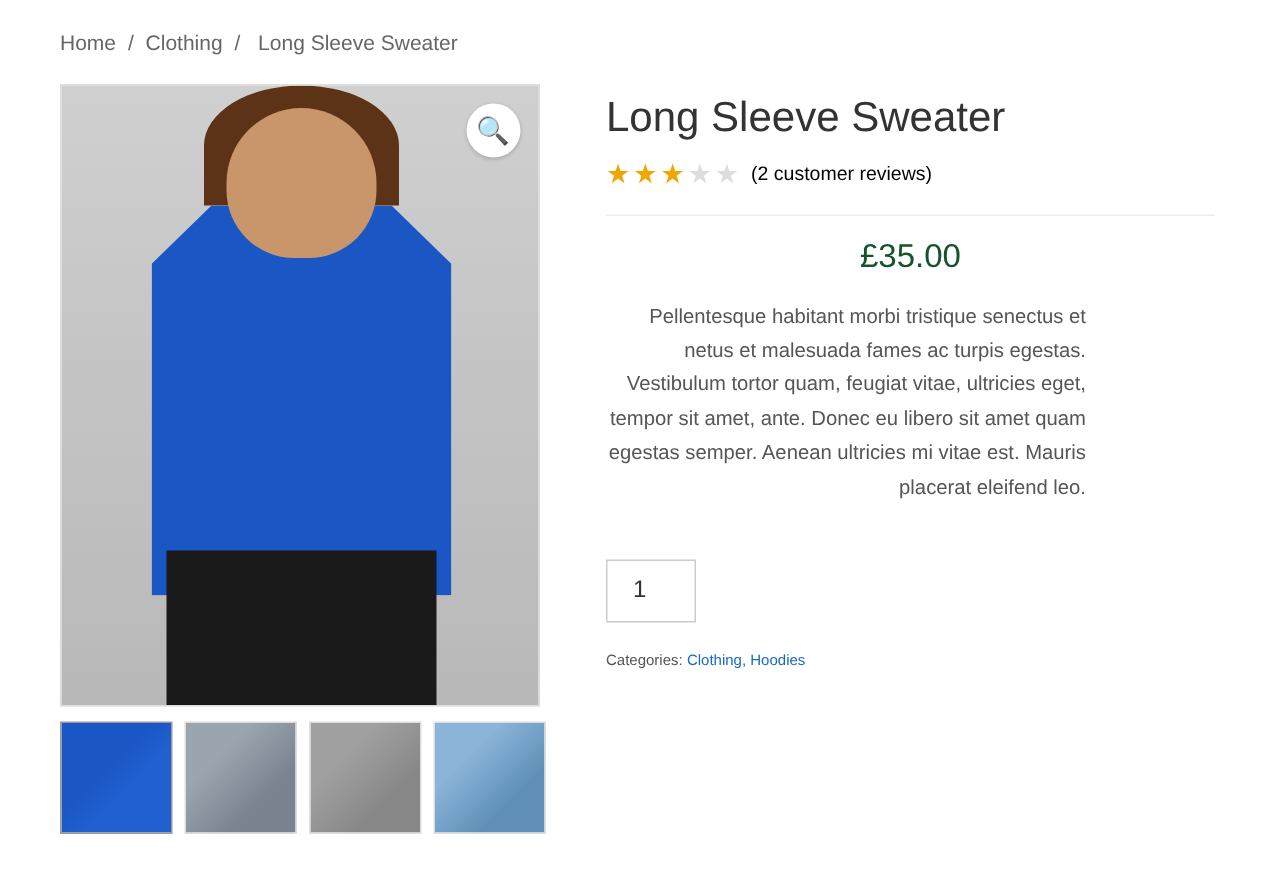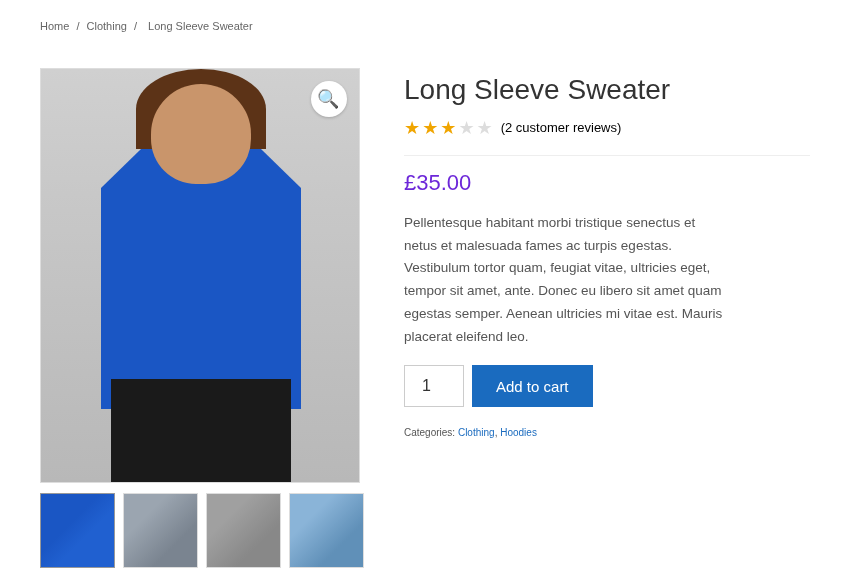--- a/index.html
+++ b/index.html
@@ -10,23 +10,23 @@
       font-size: 14px;
     }
     .page-wrapper {
       background: #fff;
       max-width: 850px;
       margin: 0 auto;
       padding: 20px 40px 40px 40px;
       min-height: 580px;
     }
     .breadcrumb {
-      font-size: 11px;
+      font-size: 14px;
       color: #666;
-      margin-bottom: 36px;
+      margin-bottom: 20px;
     }
     .breadcrumb a {
       color: #666;
       text-decoration: none;
     }
     .breadcrumb span { color: #666; margin: 0 4px; }
 
     .product-layout {
       display: flex;
       gap: 40px;
@@ -187,30 +187,32 @@
       text-decoration: none;
       cursor: pointer;
     }
     .divider {
       border: none;
       border-top: 1px solid #eee;
       margin: 14px 0;
     }
     .price {
       font-size: 22px;
-      color: #6d28d9;
+      color: #14532d;
       font-weight: 400;
       margin-bottom: 16px;
+      text-align: center;
     }
     .description {
       font-size: 13.5px;
       line-height: 1.7;
       color: #555;
-      margin-bottom: 16px;
+      margin-bottom: 36px;
       max-width: 320px;
+      text-align: right;
     }
     .add-to-cart-row {
       display: flex;
       align-items: center;
       gap: 8px;
       margin-bottom: 20px;
     }
     .qty-input {
       width: 60px;
       height: 42px;
@@ -296,21 +298,20 @@
       </div>
 
       <hr class="divider">
 
       <div class="price">£35.00</div>
 
       <p class="description">Pellentesque habitant morbi tristique senectus et netus et malesuada fames ac turpis egestas. Vestibulum tortor quam, feugiat vitae, ultricies eget, tempor sit amet, ante. Donec eu libero sit amet quam egestas semper. Aenean ultricies mi vitae est. Mauris placerat eleifend leo.</p>
 
       <div class="add-to-cart-row">
         <input type="number" class="qty-input" value="1" min="1" style="">
-        <button class="add-to-cart-btn">Add to cart</button>
       </div>
 
       <div class="categories-row">
         <span>Categories:</span>
         <a href="#">Clothing</a>,
         <a href="#">Hoodies</a>
       </div>
 
     </div>
   </div>

